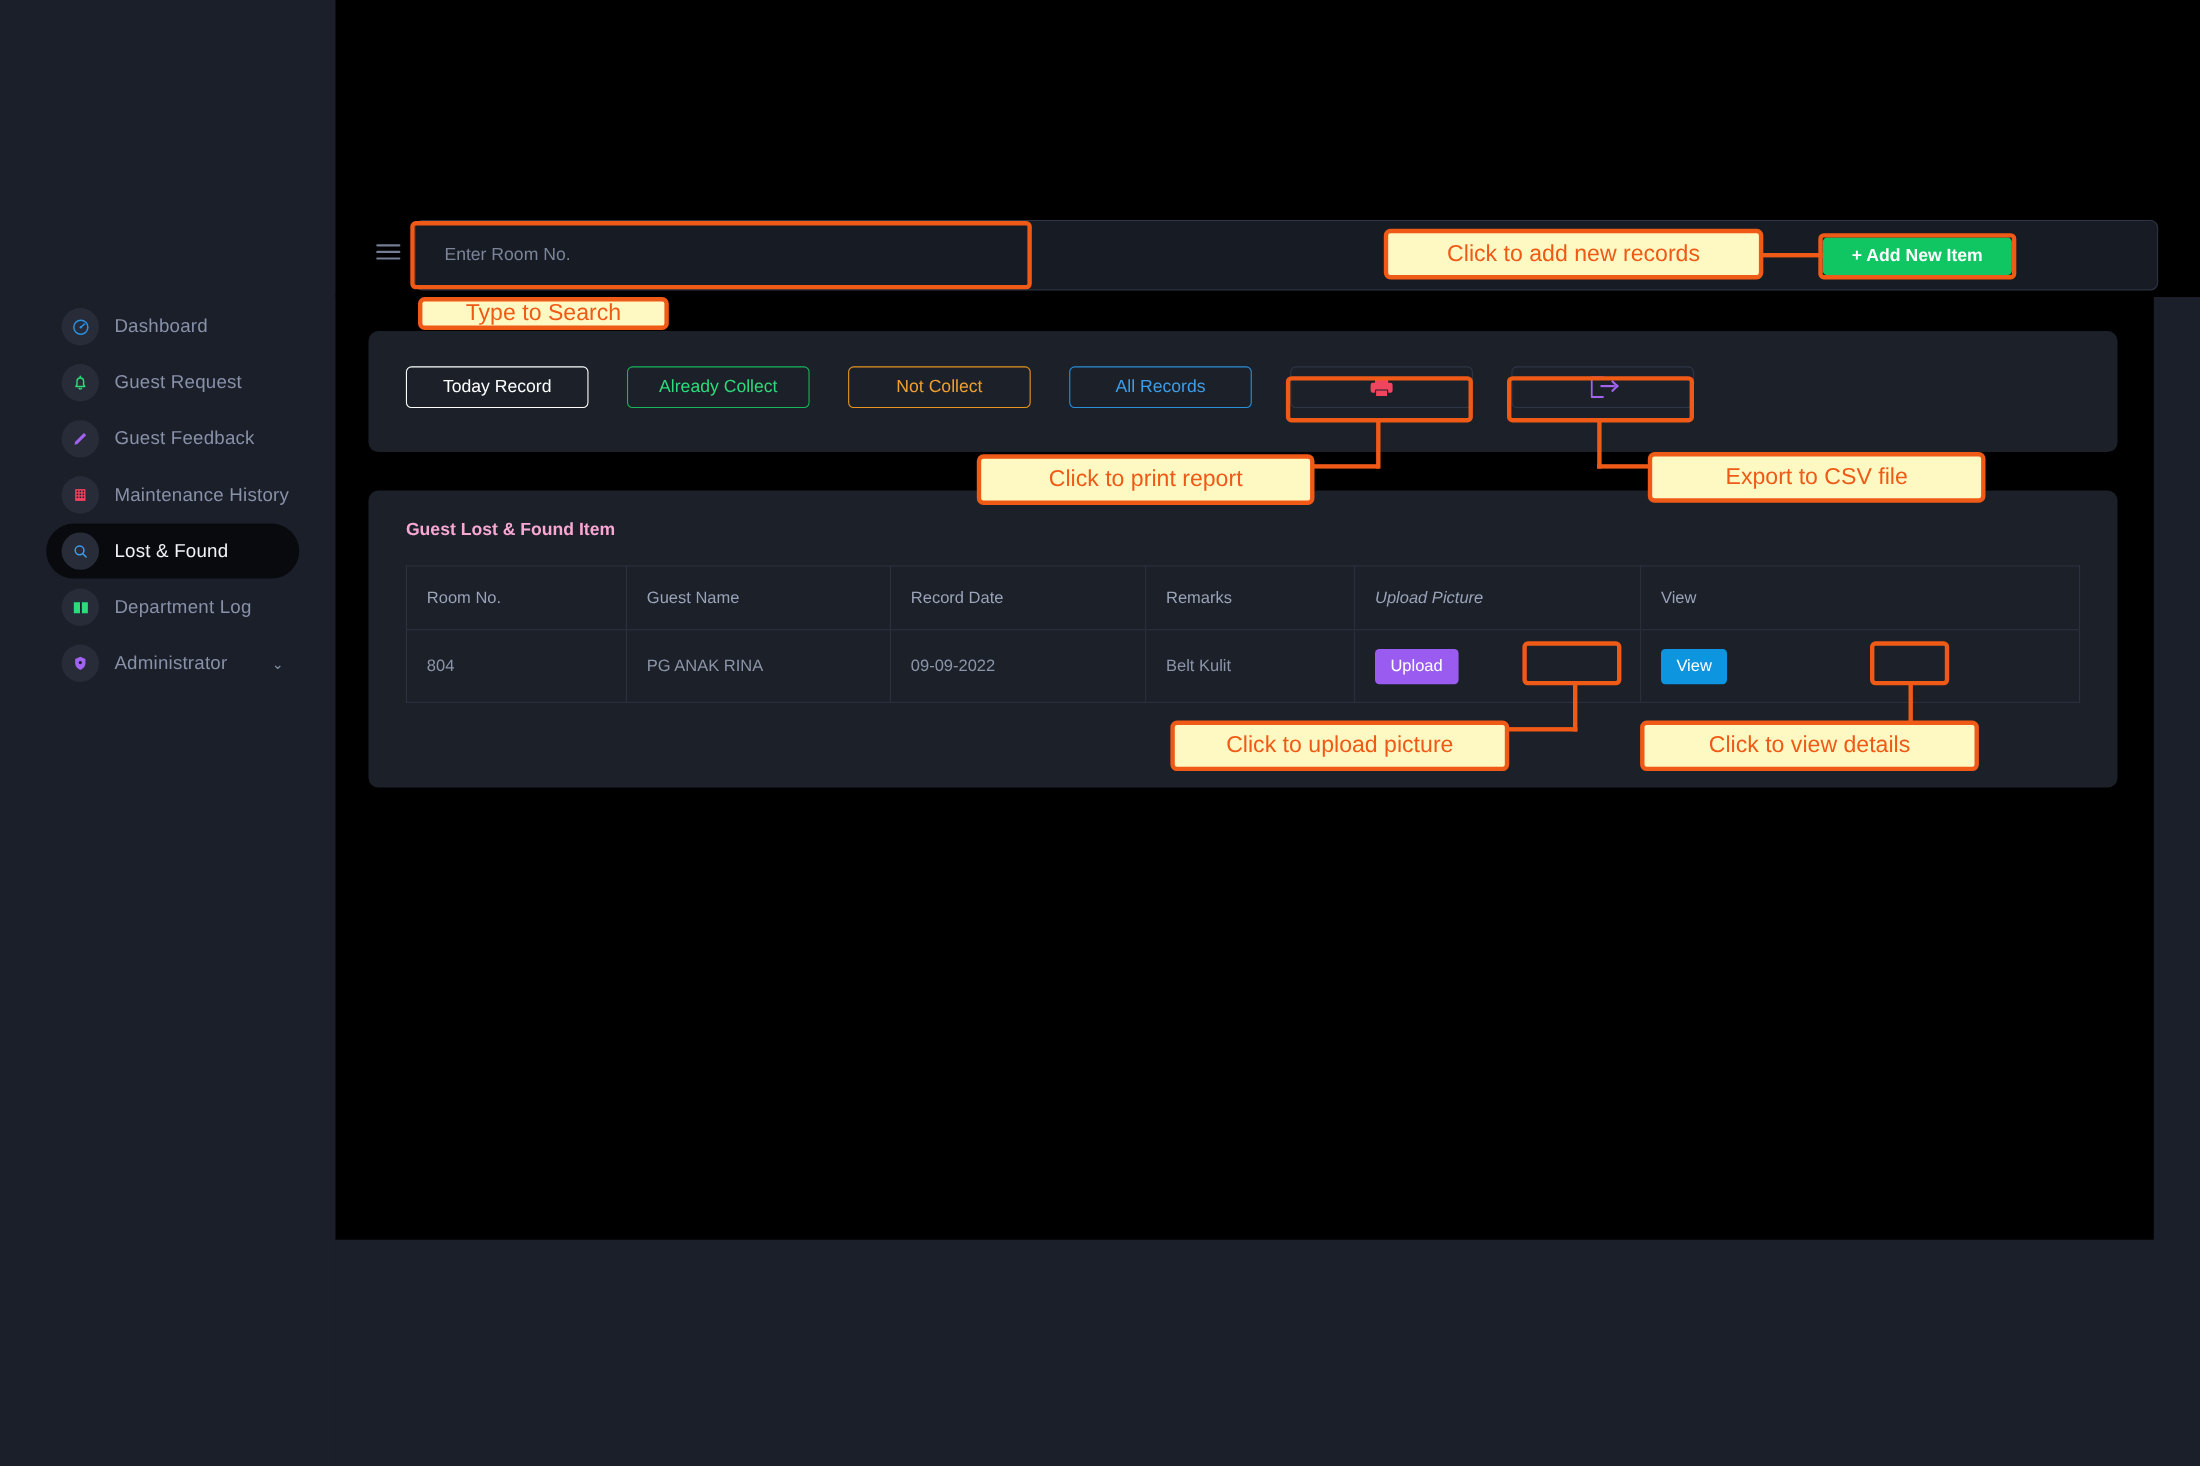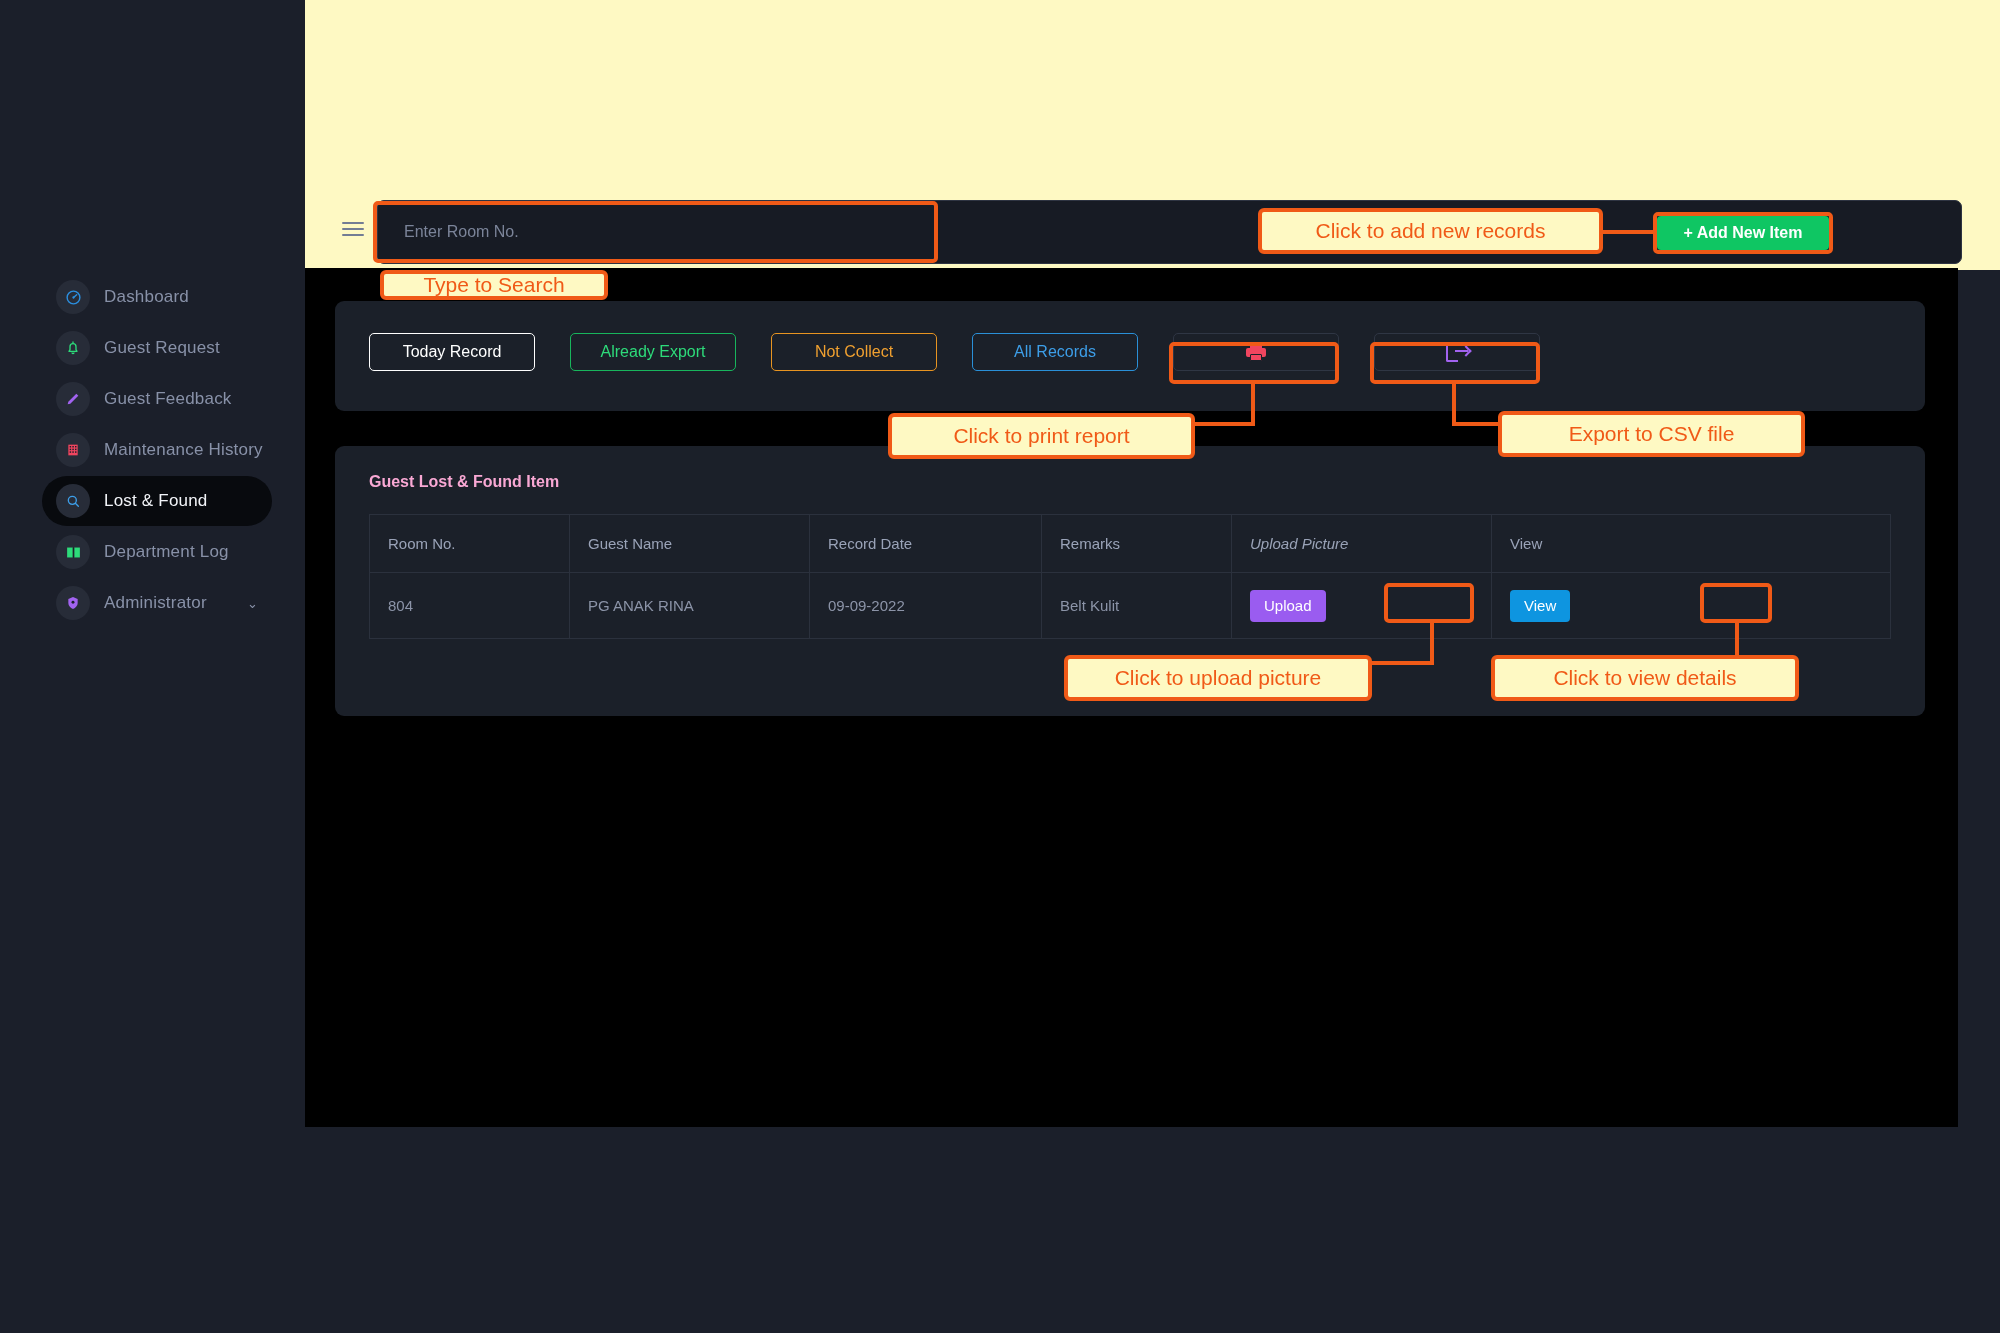--- a/index.html
+++ b/index.html
@@ -35,21 +35,21 @@
     white-space: nowrap;
   }
   .nav-item.active .nav-label { color: #f2f4f8; }
   .nav-caret {
     position: absolute; right: 24px; color: #8891a8; font-size: 13px;
   }
 
   
   #topbar {
     position: absolute; left: 305px; top: 0; right: 0; height: 270px;
-    background: #fef9c3;
+    background: #000000;
   }
   #hamburger {
     position: absolute; left: 37px; top: 222px;
     width: 22px; height: 16px; cursor: pointer;
   }
   #hamburger span {
     display: block; height: 2px; background: #737d94;
     margin-bottom: 4px; border-radius: 1px;
   }
   #search-wrap {
@@ -276,21 +276,21 @@
     </div>
     <div id="search-wrap">
       <input id="search-input" type="text" placeholder="Enter Room No." style="">
     </div>
   </div>
 
   <div id="main">
 
     <div class="card" id="filter-card">
       <div class="fbtn" id="fb-today">Today Record</div>
-      <div class="fbtn" id="fb-already">Already Export</div>
+      <div class="fbtn" id="fb-already">Already Collect</div>
       <div class="fbtn" id="fb-not">Not Collect</div>
       <div class="fbtn" id="fb-all">All Records</div>
 
       <div class="fbtn" id="fb-print">
         <span class="icon-printer">
           <span class="ptop"></span>
             <span class="pbody"></span>
             <span class="pout"></span>
         </span>
       </div>

